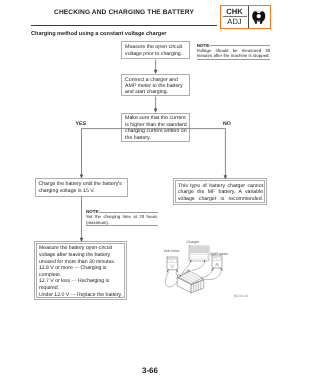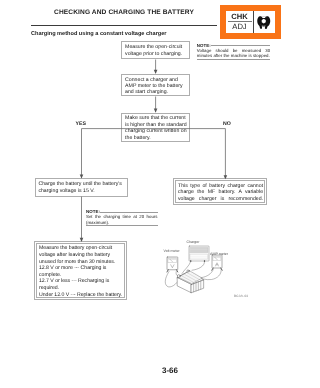--- a/index.html
+++ b/index.html
@@ -5,21 +5,21 @@
   html,body{margin:0;padding:0;}
   body{width:300px;height:388px;background:#fff;font-family:"Liberation Sans",sans-serif;
        color:#1c1c1c;overflow:hidden;position:relative;
        -webkit-font-smoothing:antialiased;text-rendering:geometricPrecision;}
   .page{position:absolute;inset:0;}
   
   #hdr-title{position:absolute;left:31px;top:9px;width:186px;text-align:center;
      font-size:6.6px;font-weight:bold;letter-spacing:0.12px;}
   #hdr-rule{position:absolute;left:31px;top:24.5px;width:186px;height:1.2px;background:#3b3b3b;}
   
-  #chkadj{position:absolute;left:220px;top:4.5px;width:49px;height:22px;border:6px solid #f97316;background:#fff;}
+  #chkadj{position:absolute;left:220px;top:4.5px;width:49px;height:22px;border:1px solid #f97316;background:#fff;}
   #chkadj .divider{position:absolute;left:27px;top:0;width:1px;height:100%;background:#444;}
   #chkadj .chk{position:absolute;left:0;top:1.5px;width:27px;text-align:center;font-size:7.6px;font-weight:bold;}
   #chkadj .adj{position:absolute;left:0;top:11px;width:27px;text-align:center;font-size:7.6px;font-weight:normal;}
   #chkadj .hr{position:absolute;left:1.5px;top:10.5px;width:24px;height:0.6px;background:#777;}
   #chkadj .icon{position:absolute;left:29.8px;top:3.3px;width:15.5px;height:15.5px;}
   #chkadj .icon svg{width:15.5px;height:15.5px;display:block;}
   
   #subtitle{position:absolute;left:31px;top:31px;font-size:5.6px;font-weight:bold;}
   
   .fbox{position:absolute;border:1px solid #aeaeae;background:#fff;box-sizing:border-box;}
@@ -29,21 +29,21 @@
   #box6 .t{letter-spacing:-0.04px;line-height:6.65px;top:1.2px;}
   .dbox .inner{border:1px solid #aeaeae;width:100%;height:100%;box-sizing:border-box;position:relative;}
   .lbl{position:absolute;font-size:5.2px;font-weight:bold;letter-spacing:0.15px;}
   
   .note{position:absolute;}
   .note .nh{position:relative;height:5.6px;}
   .note .nh b{font-size:4.4px;font-weight:bold;position:absolute;left:0;top:0;letter-spacing:0.05px;}
   .note .nline{position:absolute;height:1px;background:#9a9a9a;top:2.8px;right:0;left:14px;}
   .note .nb{font-size:4.4px;line-height:5.25px;text-align:justify;}
   .note .nbot{height:1px;background:#9a9a9a;margin-top:0.6px;}
-  #pageno{position:absolute;left:0;top:366px;width:300px;text-align:center;font-size:8px;font-weight:bold;padding-left:20px;}
+  #pageno{position:absolute;left:0;top:366px;width:300px;text-align:center;font-size:8px;font-weight:bold;}
   #connectors{position:absolute;left:0;top:0;}
   #box1{left:121.3px;top:41.3px;width:68.7px;height:18.2px;}
   #box2{left:121.3px;top:73.7px;width:68.7px;height:22.8px;}
   #box3{left:121.3px;top:112.5px;width:68.7px;height:29.3px;}
   #box4{left:34.6px;top:178.4px;width:93.8px;height:18.2px;}
   #box5{left:173px;top:177.8px;width:93.7px;height:26.8px;}
   #box6{left:34px;top:241px;width:93.2px;height:59px;}
   #box5 .t{text-align:justify;text-align-last:justify;}
   #yeslbl{left:75.4px;top:120.9px;}
   #nolbl{left:222.9px;top:120.9px;}

